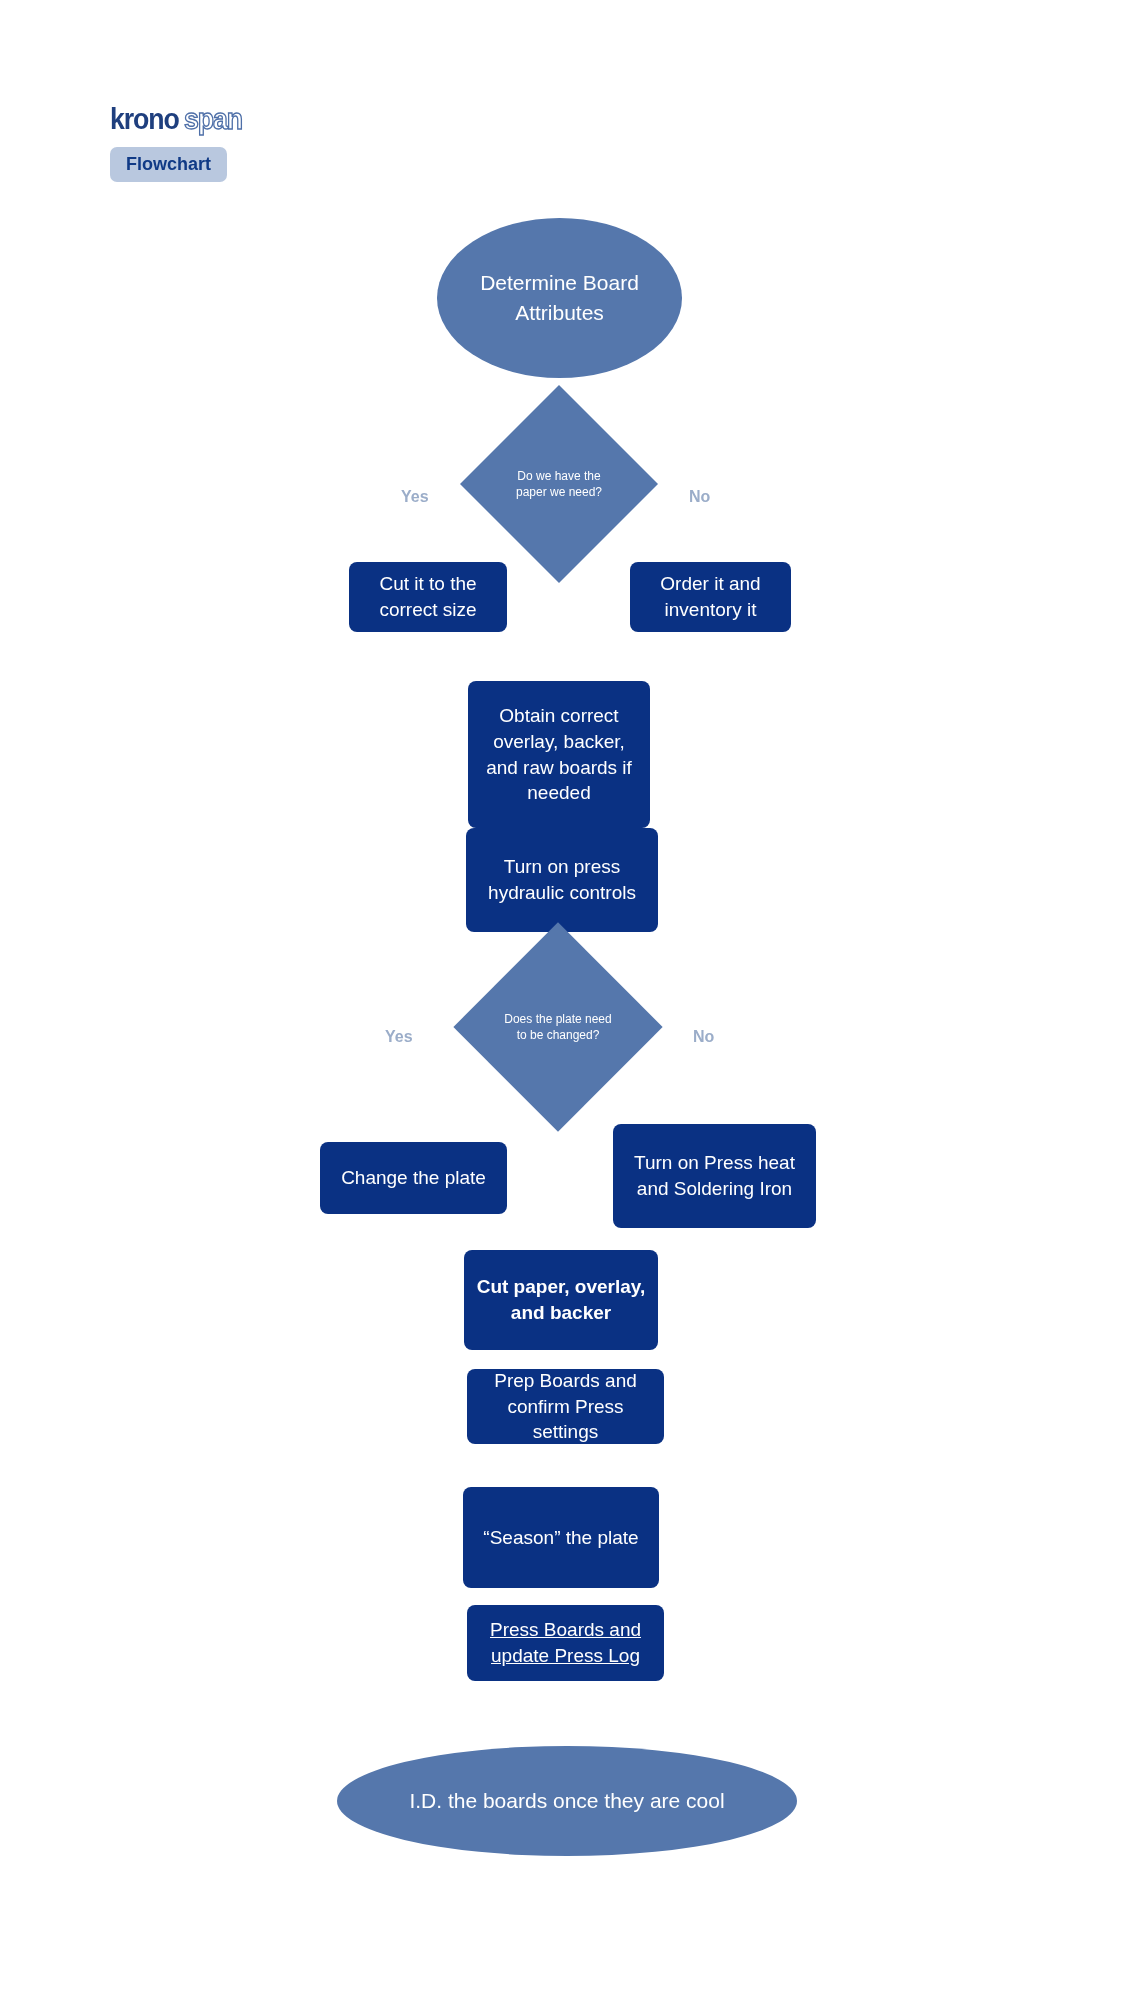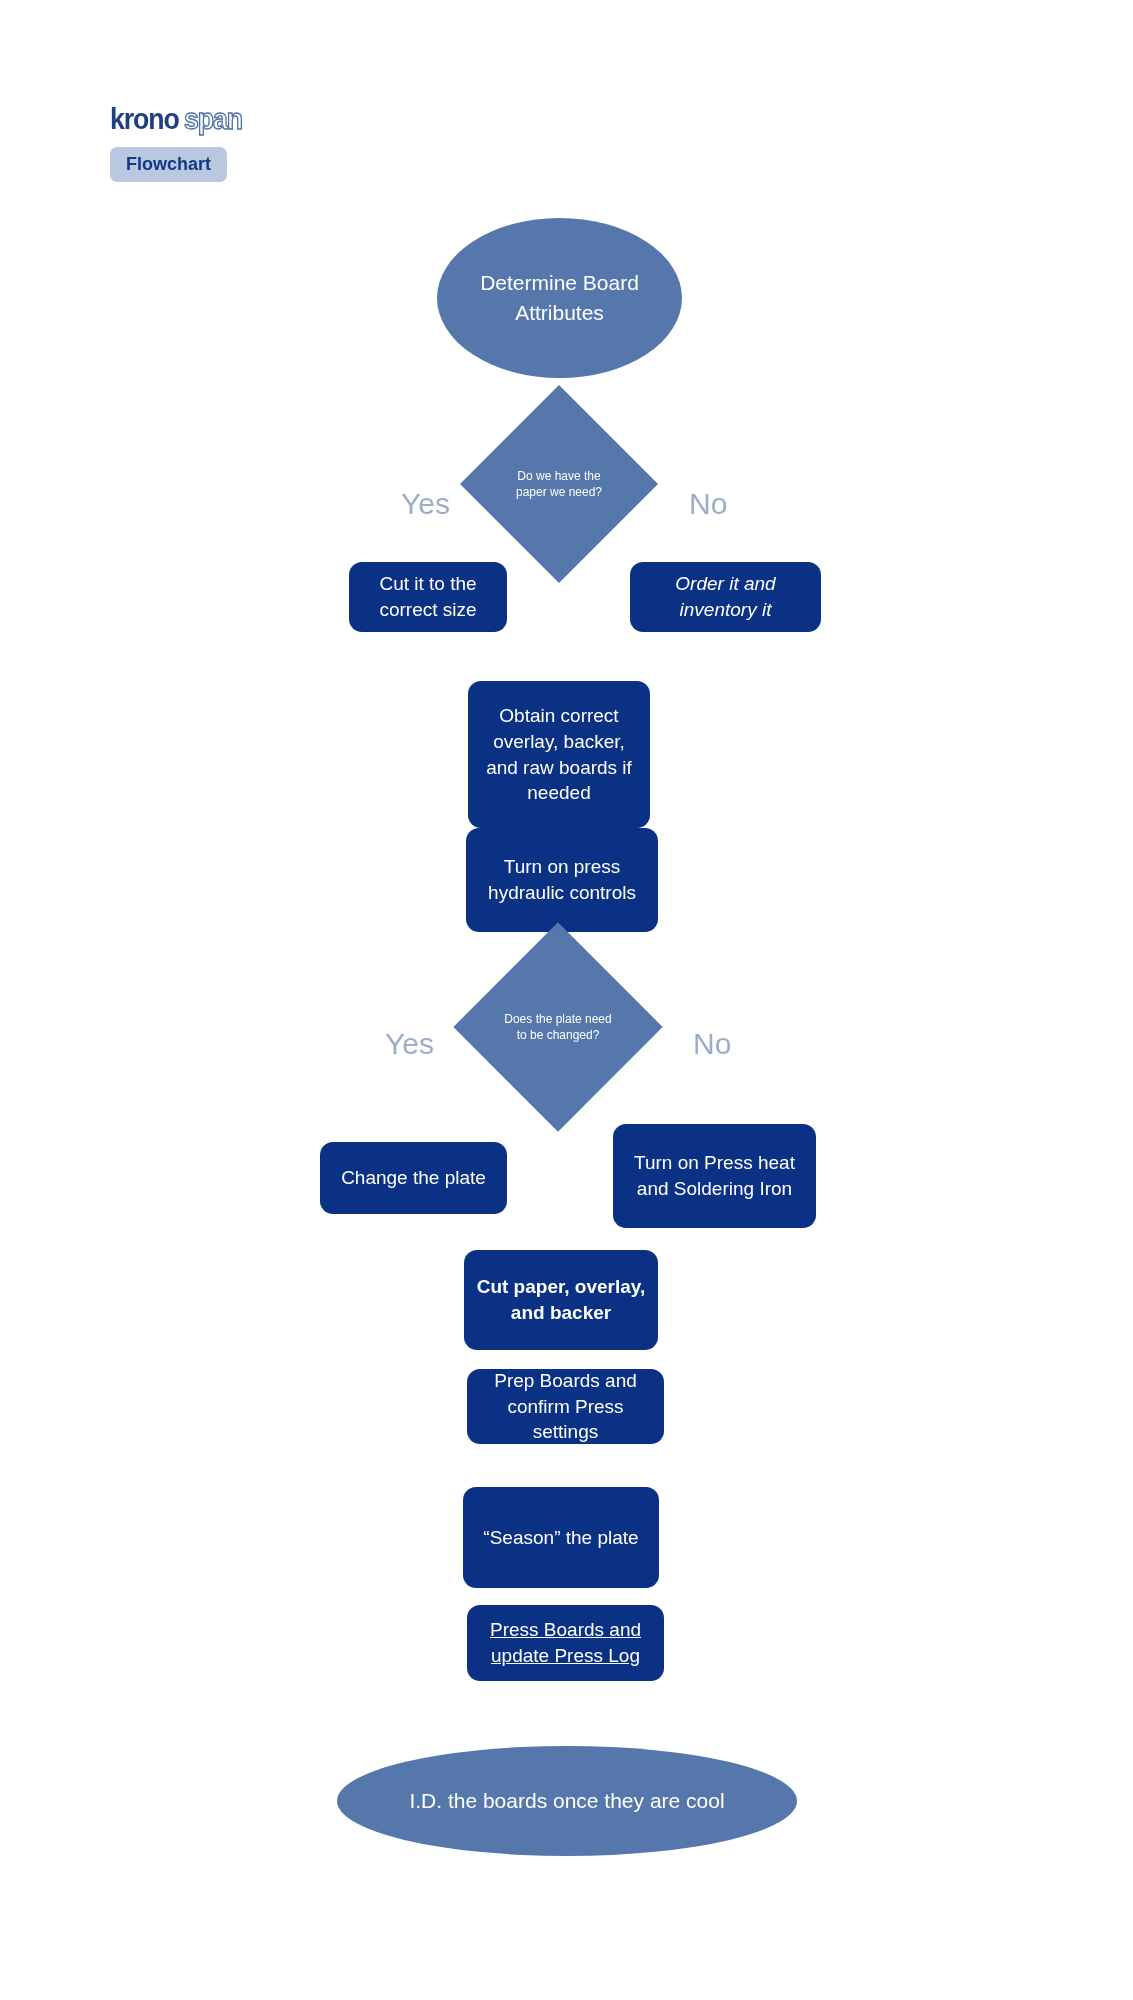--- a/index.html
+++ b/index.html
@@ -104,31 +104,31 @@
     position: relative;
     z-index: 2;
     font-size: 12px;
     line-height: 1.36;
     color: #ffffff;
     padding: 0 18px;
   }
 
   .box {
     background: #0A3183;
-    border-radius: 13px;
+    border-radius: 8px;
     font-size: 19px;
     line-height: 1.36;
     padding: 6px 10px;
   }
 
   .yesno {
     position: absolute;
     color: #9BADC9;
-    font-size: 30px;
-    font-weight: normal;
+    font-size: 16px;
+    font-weight: bold;
     line-height: 1;
   }
 </style>
 </head>
 <body>
 
 <div id="header">
 
   <div id="logo">
     <span class="logo-krono">krono</span>
@@ -150,21 +150,21 @@
     <span class="diamond-label">Do we have the paper we need?</span>
   </div>
 
   <div class="yesno" style="left:401px; top:489px;">Yes</div>
   <div class="yesno" style="left:689px; top:489px;">No</div>
 
   <div class="node box" style="left:349px; top:562px; width:158px; height:70px;">
     <span>Cut it to the correct size</span>
   </div>
 
-  <div class="node box" style="left:630px; top:562px; width:191px; height:70px;font-style:italic;">
+  <div class="node box" style="left:630px; top:562px; width:161px; height:70px;">
     <span>Order it and inventory it</span>
   </div>
 
   <div class="node box" style="left:468px; top:681px; width:182px; height:147px;">
     <span>Obtain correct overlay, backer, and raw boards if needed</span>
   </div>
 
   <div class="node box" style="left:466px; top:828px; width:192px; height:104px;">
     <span>Turn on press hydraulic controls</span>
   </div>

